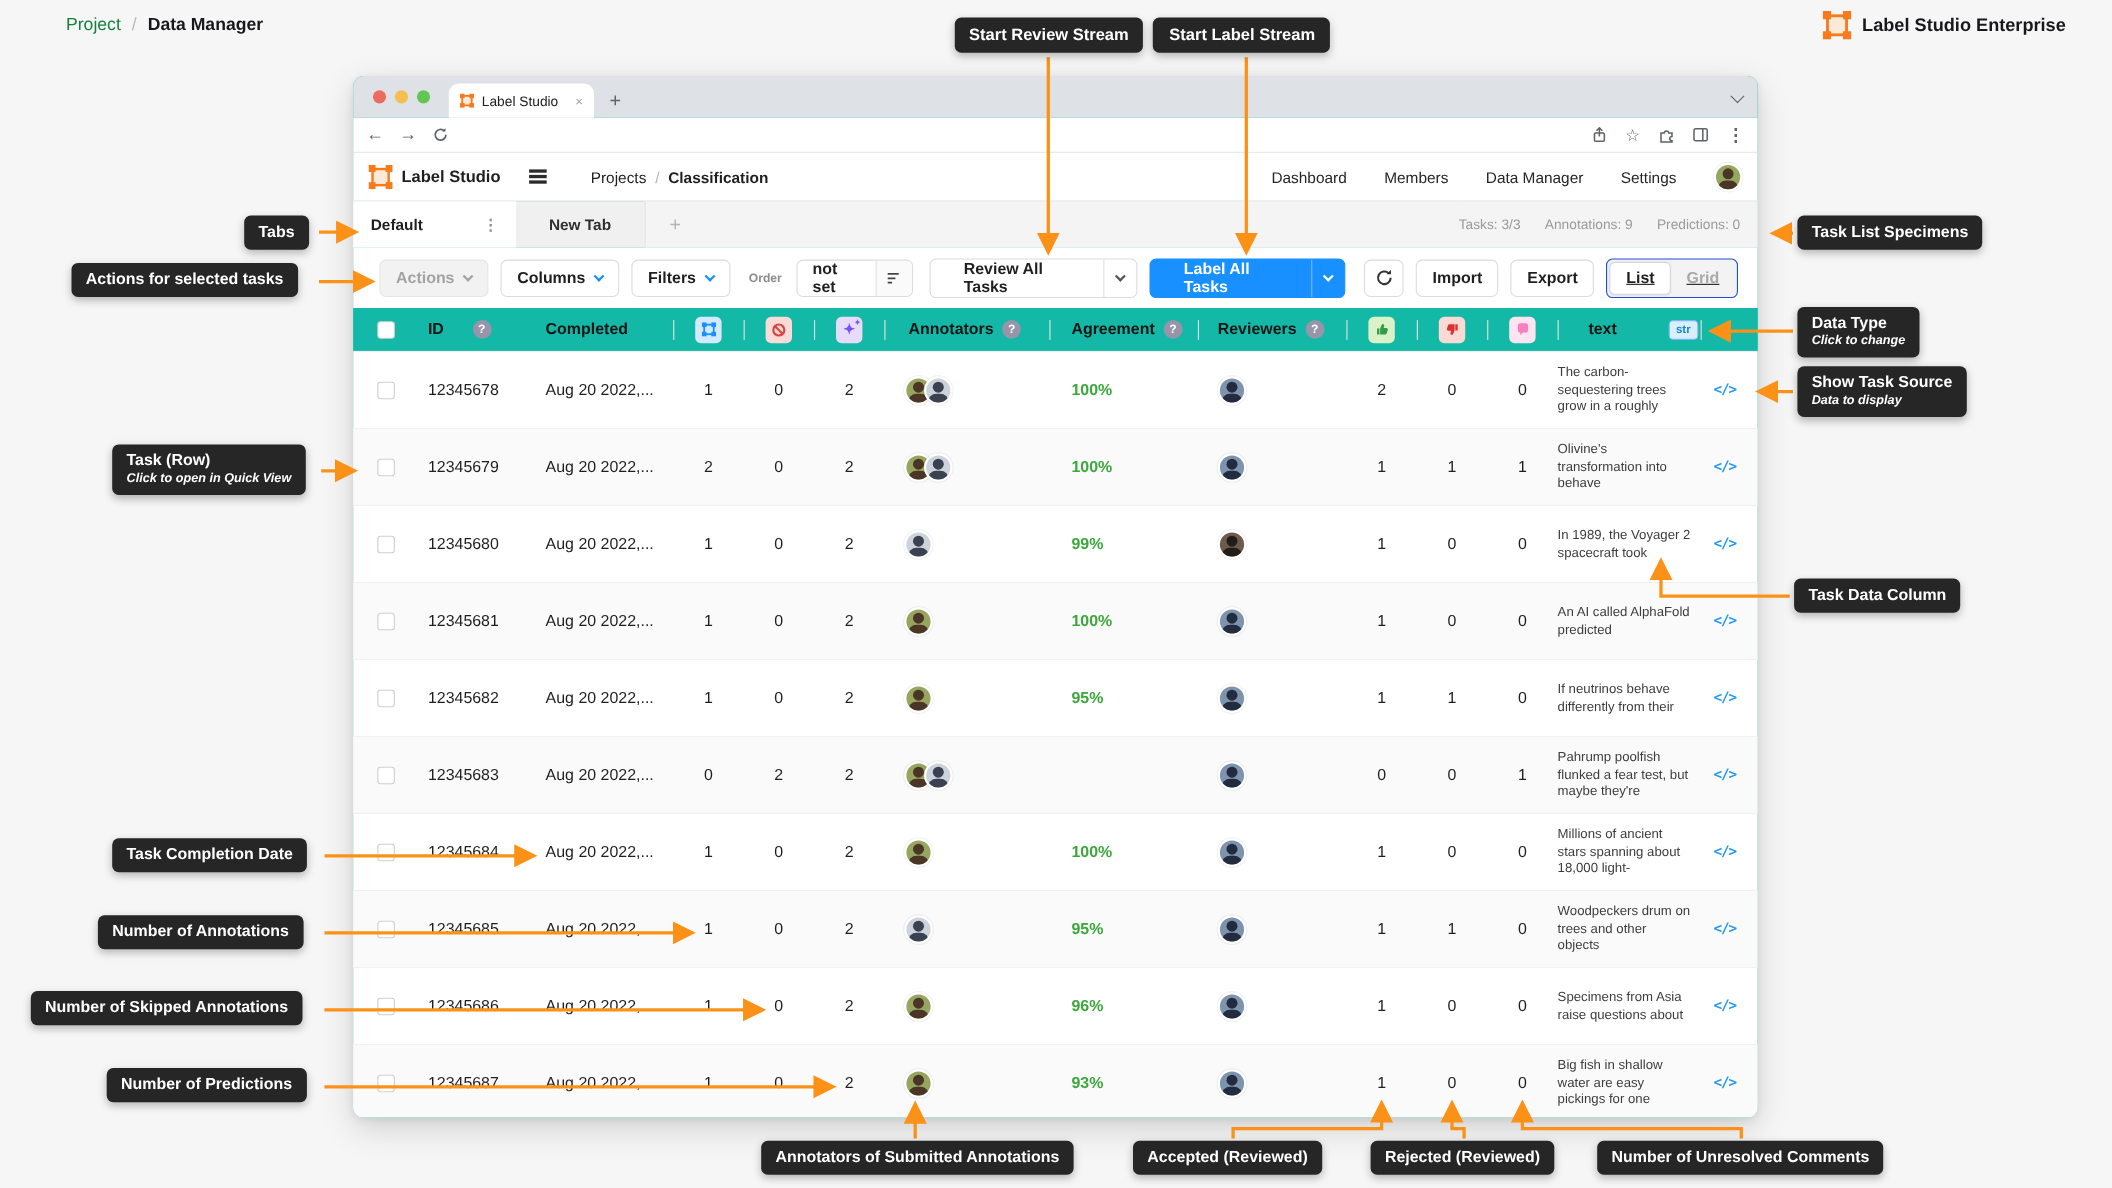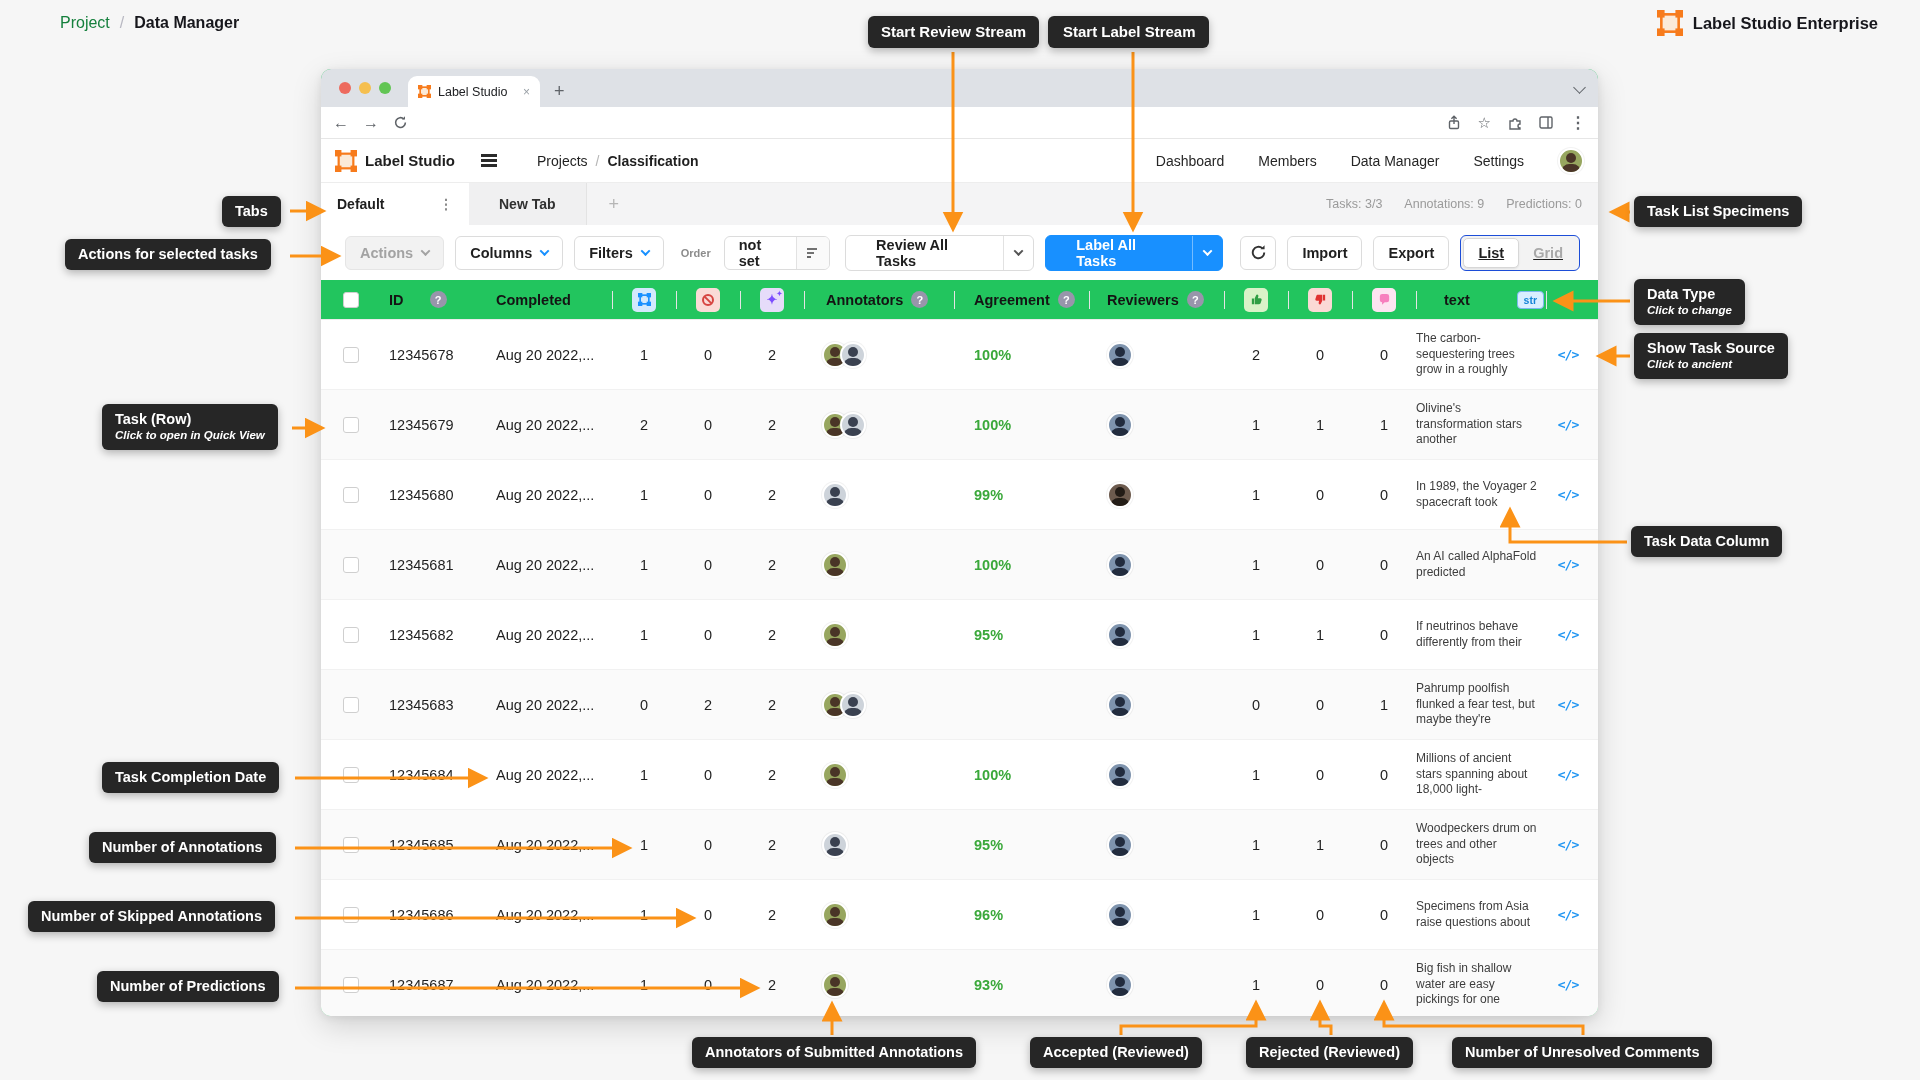--- a/index.html
+++ b/index.html
@@ -13,21 +13,21 @@
   
   .breadcrumb { position:absolute; left:60px; top:14px; font-size:16px; display:flex; gap:10px; align-items:center;}
   .breadcrumb .dim { color:#15803d; }
   .breadcrumb .sep { color:#b8b8c2; }
   .breadcrumb .cur { color:#17171c; font-weight:700; }
   .enterprise { position:absolute; right:42px; top:10px; display:flex; align-items:center; gap:10px; font-size:16.5px; font-weight:700; color:#17171c;}
   
   .lslogo { display:inline-block; position:relative; }
   
   .browser { position:absolute; left:321px; top:69px; width:1277px; height:947px;
-    background:#22c55e; border-radius:10px; overflow:hidden; z-index:10;
+    background:#14b8a6; border-radius:10px; overflow:hidden; z-index:10;
     box-shadow: 0 10px 30px rgba(0,0,0,.15), 0 2px 8px rgba(0,0,0,.08); }
   .tabstrip { height:38px; background:#dee1e6; display:flex; align-items:flex-end; position:relative; }
   .lights { position:absolute; left:18px; top:13px; display:flex; gap:8px; }
   .light { width:12px; height:12px; border-radius:50%; }
   .light.r{background:#ED6A5E}.light.y{background:#F5BF4F}.light.g{background:#62C554}
   .btab { margin-left:87px; height:31px; width:132px; background:#fff; border-radius:9px 9px 0 0;
     display:flex; align-items:center; gap:7px; padding:0 10px; font-size:12.5px; color:#202124; }
   .btab .x { color:#9aa0a6; font-size:12px; margin-left:auto; }
   .newtab-plus { color:#5f6368; font-size:18px; margin-left:14px; padding-bottom:5px; }
   .strip-chev { position:absolute; right:14px; top:14px; width:9px;height:9px; border-right:1.8px solid #5f6368; border-bottom:1.8px solid #5f6368; transform:rotate(45deg); }
@@ -396,21 +396,21 @@
           <span class="avatar w1"></span>
           <span class="avatar m1"></span>
         </div>
     <div class="c agree">100%</div>
     <div class="c avatars">
           <span class="avatar m2"></span>
         </div>
     <div class="c num">1</div>
     <div class="c num">1</div>
     <div class="c num">1</div>
-    <div class="c snippet">Olivine's transformation stars another</div>
+    <div class="c snippet">Olivine's transformation into behave</div>
     <div class="c code">
           <span class="code-ic">&lt;/&gt;</span>
         </div>
   </div>
 
   <div class="trow grid-cols">
     <div class="c cb">
           <span class="checkbox"></span>
         </div>
     <div class="c id">12345680</div>
@@ -621,21 +621,21 @@
 </div>
 <div class="callout" style="left:102px; top:762px;"><span>Task Completion Date</span></div>
 <div class="callout" style="left:89px; top:832px;"><span>Number of Annotations</span></div>
 <div class="callout" style="left:28px; top:901px;"><span>Number of Skipped Annotations</span></div>
 <div class="callout" style="left:97px; top:971px;"><span>Number of Predictions</span></div>
 <div class="callout" style="left:1634px; top:196px;"><span>Task List Specimens</span></div>
 <div class="callout" style="left:1634px; top:279px;">
   <span>Data Type</span><span class="sub">Click to change</span>
 </div>
 <div class="callout" style="left:1634px; top:333px;">
-  <span>Show Task Source</span><span class="sub">Click to ancient</span>
+  <span>Show Task Source</span><span class="sub">Data to display</span>
 </div>
 <div class="callout" style="left:1631px; top:526px;"><span>Task Data Column</span></div>
 <div class="callout" style="left:692px; top:1037px;"><span>Annotators of Submitted Annotations</span></div>
 <div class="callout" style="left:1030px; top:1037px;"><span>Accepted (Reviewed)</span></div>
 <div class="callout" style="left:1246px; top:1037px;"><span>Rejected (Reviewed)</span></div>
 <div class="callout" style="left:1452px; top:1037px;"><span>Number of Unresolved Comments</span></div>
 
 <svg class="arrows" width="1920" height="1080" viewBox="0 0 1920 1080">
   <defs>
     <marker id="ah" markerWidth="9" markerHeight="9" refX="5.5" refY="3.5" orient="auto">

